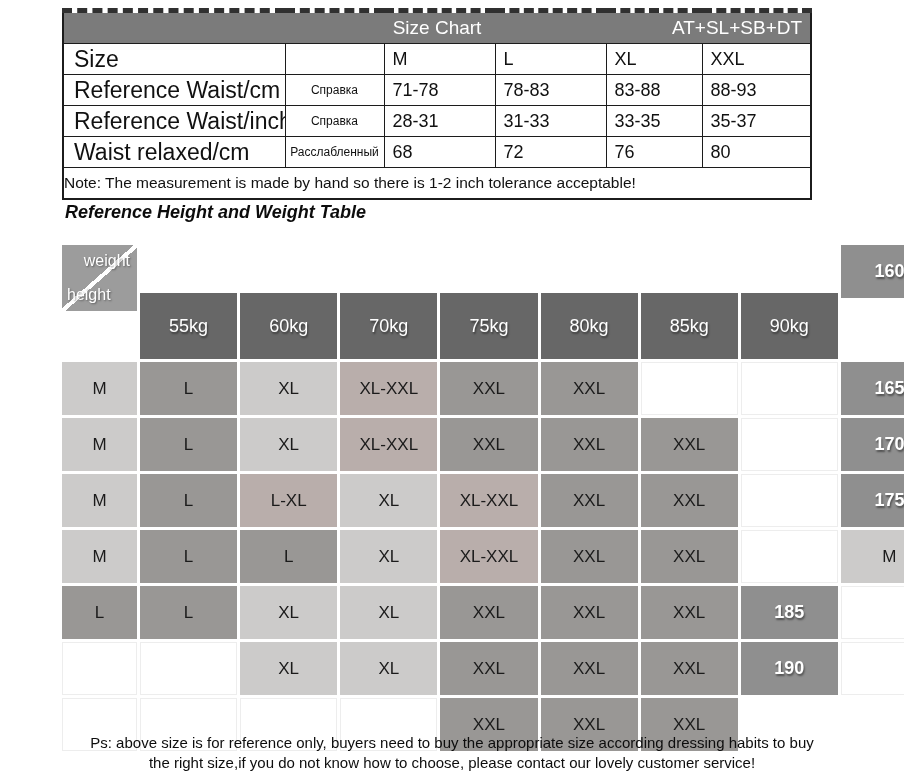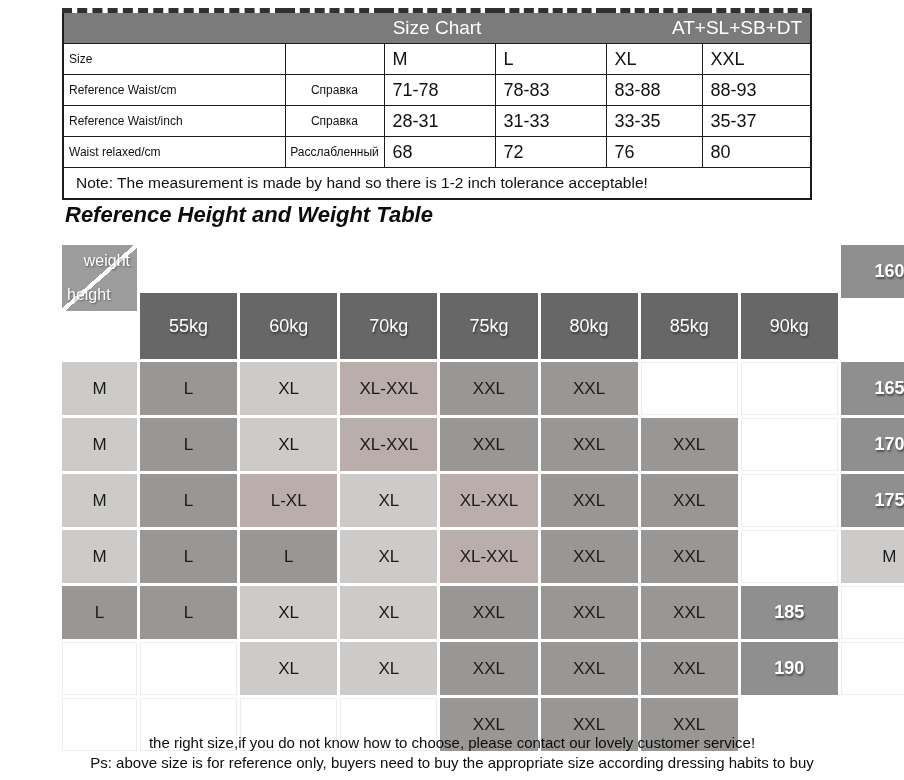--- a/index.html
+++ b/index.html
@@ -14,28 +14,28 @@
   .sc-table td{border:1.5px solid var(--table_border);overflow:hidden;white-space:nowrap;}
   .sc-header-td{
     background:var(--header_bar);height:28px;position:relative;
     border-top:5px dashed #303030 !important;
   }
   .sc-title{position:absolute;left:0;right:0;top:50%;transform:translateY(-50%);
     text-align:center;color:#fff;font-size:19px;}
   .sc-code{position:absolute;right:8px;top:50%;transform:translateY(-50%);
     color:#fff;font-size:19px;}
   .sc-table tr{height:31px;}
-  td.sc-label{padding-left:5px;font-size:12px;}
+  td.sc-label{padding-left:10px;font-size:23px;}
   td.sc-ru{text-align:center;font-size:12px;}
   td.sc-val{padding-left:8px;font-size:18px;}
-  td.sc-note{padding:6px 12px;font-size:15.5px;white-space:normal;}
+  td.sc-note{padding:6px 0;font-size:15.5px;white-space:normal;}
 
   
   .hw-heading{position:absolute;left:65px;top:202px;margin:0;
-    font-size:22px;font-style:italic;font-weight:bold;color:#0c0c0c;}
+    font-size:18px;font-style:italic;font-weight:bold;color:#0c0c0c;}
 
   
   .hw-grid{position:absolute;left:62px;top:245px;width:876px;
     display:grid;grid-template-columns:75px repeat(8,1fr);gap:3px;background:#fff;}
   .hw-head,.hw-corner{height:66px;}
   .hw-height,.hw-cell{height:53px;}
   .hw-head{background:var(--weight_header);color:#fff;display:flex;align-items:center;
     justify-content:center;font-size:18px;text-shadow:1px 2px 2px rgba(0,0,0,.45);margin-top:48px;}
   .hw-height{background:var(--height_cell);color:#fff;display:flex;align-items:center;
     justify-content:center;font-size:18px;text-shadow:1px 2px 2px rgba(0,0,0,.45);font-weight:bold;}
@@ -188,17 +188,17 @@
       <div class="hw-cell empty"></div>
       <div class="hw-cell empty"></div>
       <div class="hw-cell empty"></div>
       <div class="hw-cell empty"></div>
       <div class="hw-cell mid">XXL</div>
       <div class="hw-cell mid">XXL</div>
       <div class="hw-cell mid">XXL</div>
     </div>
 
   <div class="footer">
+    <div>Ps: above size is for reference only, buyers need to buy the appropriate size according dressing habits to buy</div>
     <div>the right size,if you do not know how to choose, please contact our lovely customer service!</div>
-    <div>Ps: above size is for reference only, buyers need to buy the appropriate size according dressing habits to buy</div>
   </div>
 
 </div>
 
 </body></html>

